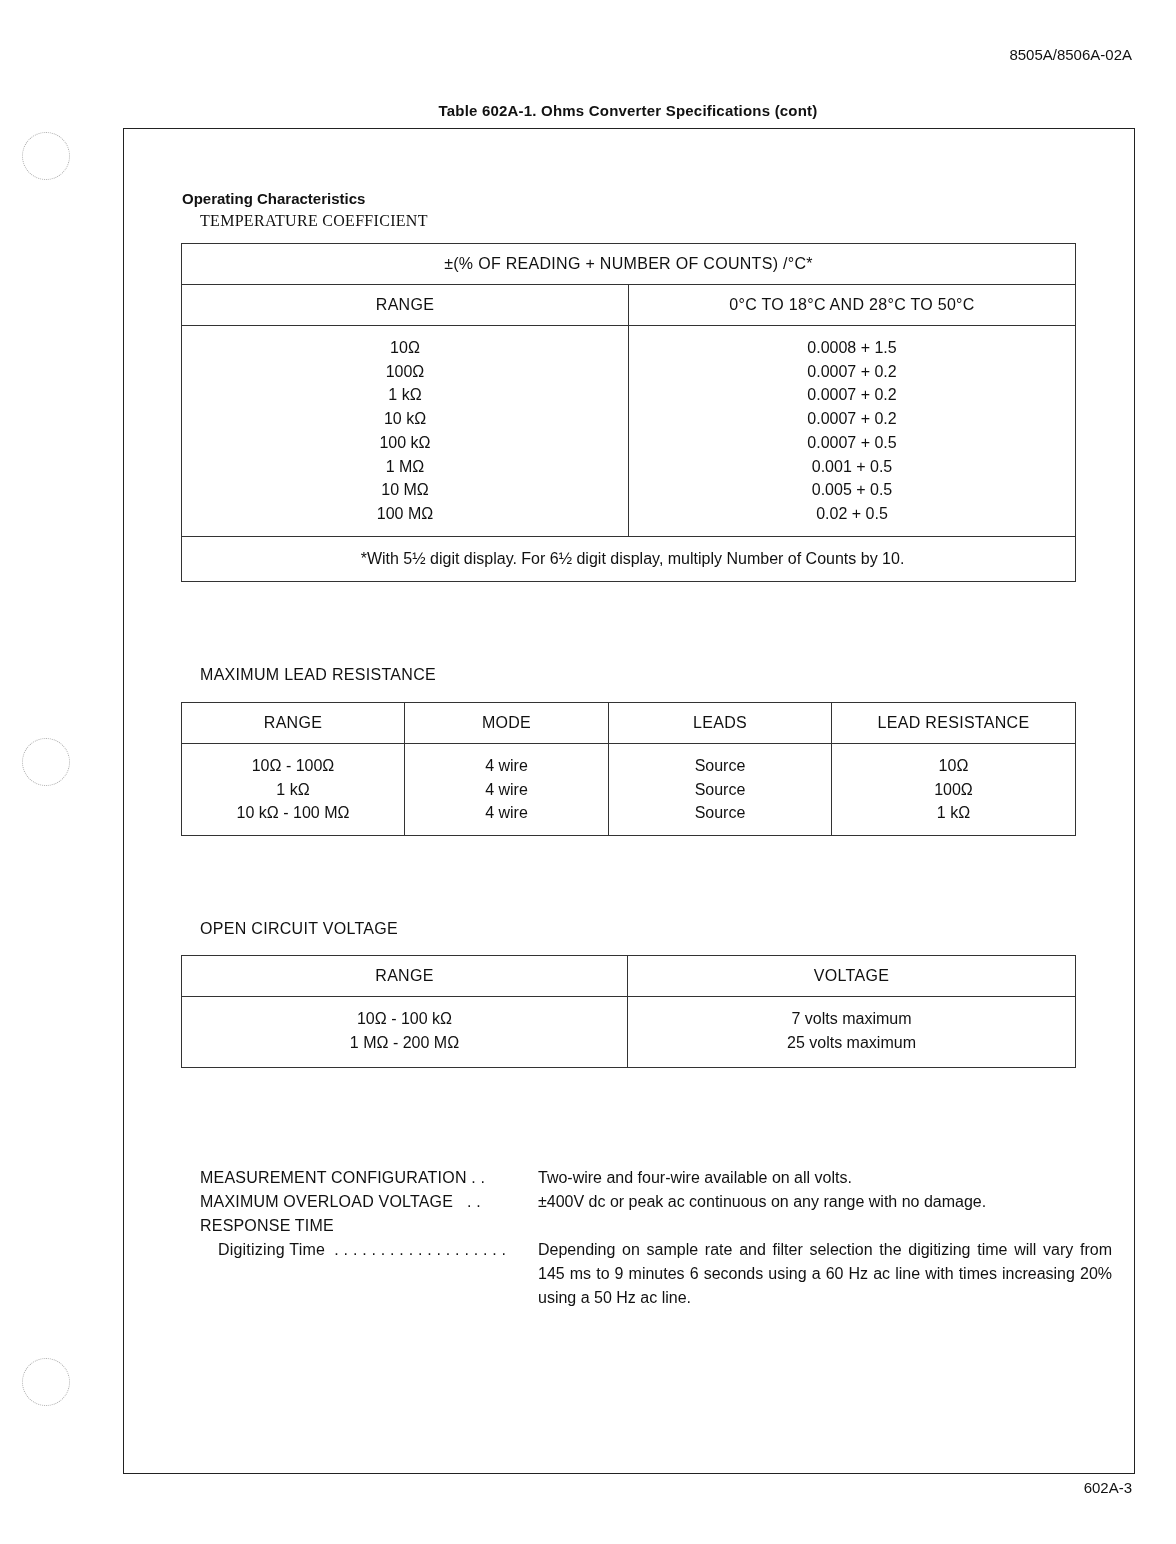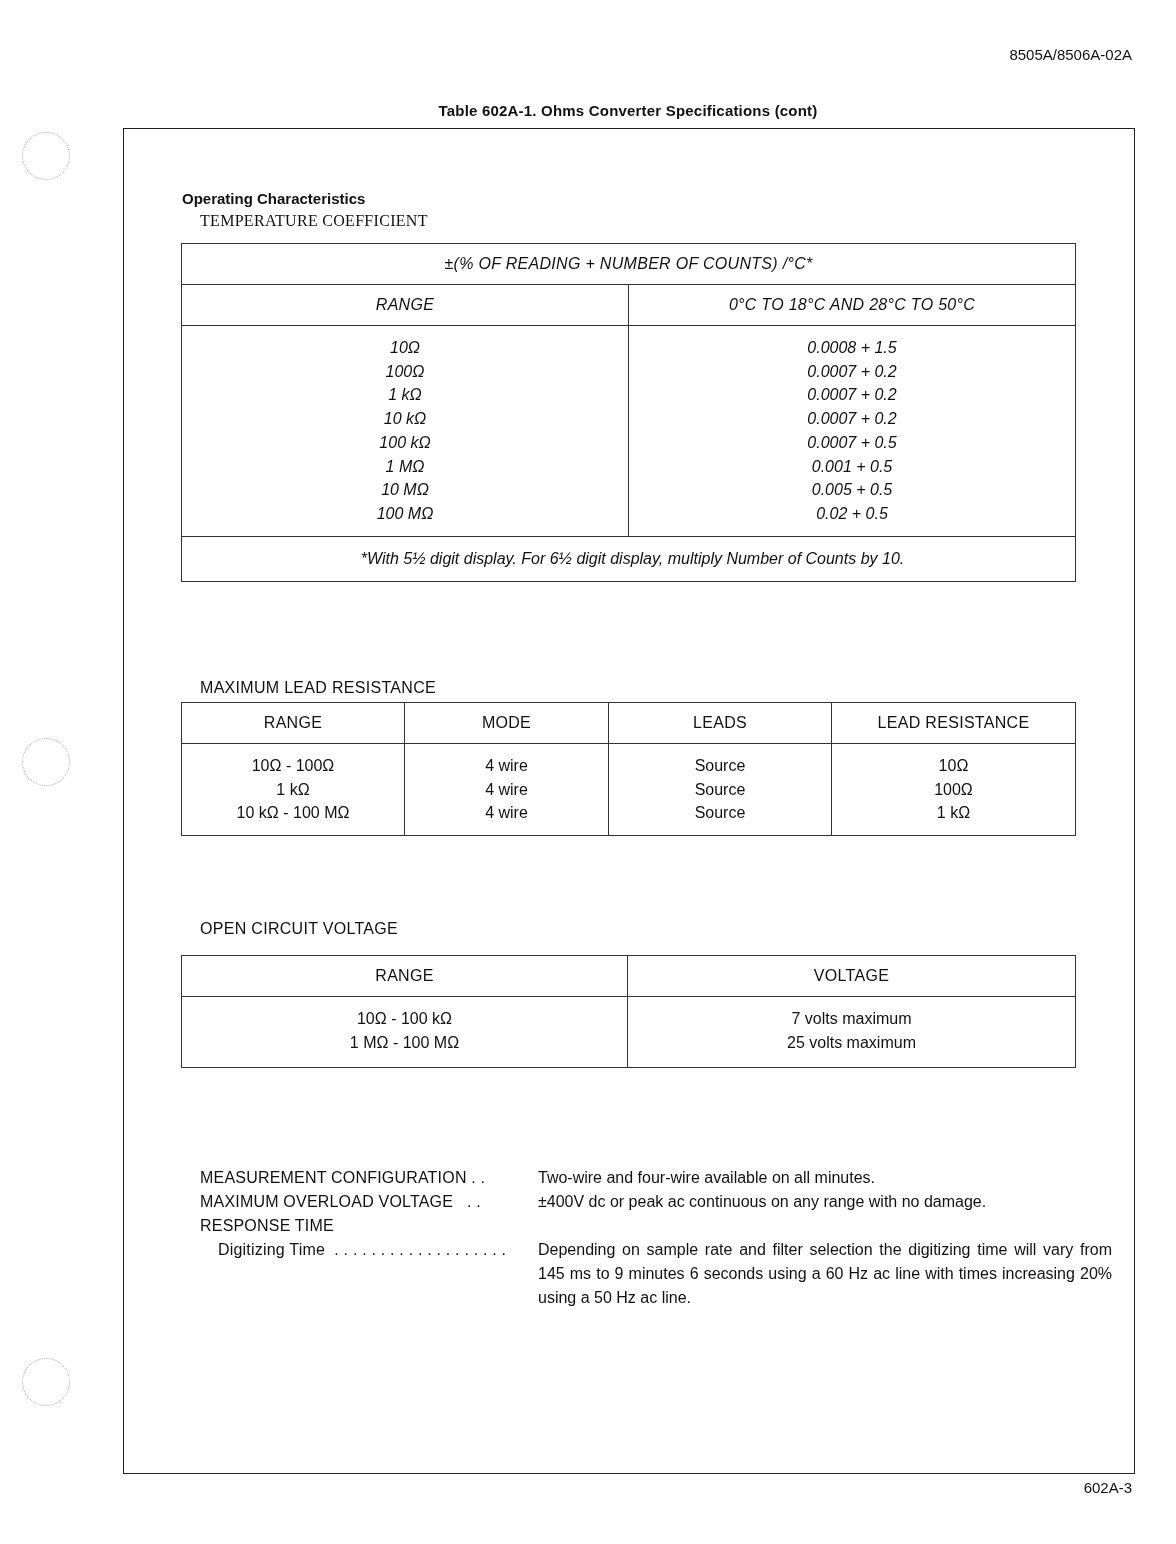--- a/index.html
+++ b/index.html
@@ -55,21 +55,21 @@
 <div class="punch" style="top:1358px;"></div>
 
 <div class="doc-id">8505A/8506A-02A</div>
 <div class="table-title">Table 602A-1. Ohms Converter Specifications (cont)</div>
 
 <div class="frame"></div>
 
 <div class="section-heading">Operating Characteristics</div>
 
 <div class="section-label" style="top:212px;font-family:Liberation Serif, serif;">TEMPERATURE COEFFICIENT</div>
-<table class="spec" style="top:243px;font-style:italic;">
+<table class="spec" style="top:243px;">
   <tbody>
       <tr class="hdr-row">
     <th colspan="2">±(% OF READING + NUMBER OF COUNTS) /°C*</th>
   </tr>
   <tr class="hdr-row">
     <th style="width:446px;">RANGE</th>
     <th>0°C TO 18°C AND 28°C TO 50°C</th>
   </tr>
   <tr>
     <td class="body-cell">
@@ -92,21 +92,21 @@
       <div>0.005 + 0.5</div>
       <div>0.02 + 0.5</div>
     </td>
   </tr>
   <tr>
     <td colspan="2" class="note-cell">*With 5½ digit display. For 6½ digit display, multiply Number of Counts by 10.</td>
   </tr>
 </tbody>
   </table>
 
-<div class="section-label" style="top:666px;margin-top:13px;">MAXIMUM LEAD RESISTANCE</div>
+<div class="section-label" style="top:666px;">MAXIMUM LEAD RESISTANCE</div>
 <table class="spec" style="top:702px;">
   <tbody>
       <tr class="hdr-row">
     <th style="width:222px;">RANGE</th>
     <th style="width:203px;">MODE</th>
     <th style="width:222px;">LEADS</th>
     <th>LEAD RESISTANCE</th>
   </tr>
   <tr>
     <td class="body-cell" style="height:71px;">
@@ -136,34 +136,34 @@
 <div class="section-label" style="top:920px;">OPEN CIRCUIT VOLTAGE</div>
 <table class="spec" style="top:955px;">
   <tbody>
       <tr class="hdr-row">
     <th style="width:445px;">RANGE</th>
     <th>VOLTAGE</th>
   </tr>
   <tr>
     <td class="body-cell" style="height:50px;">
       <div>10Ω - 100 kΩ</div>
-      <div>1 MΩ - 100 MΩ</div>
+      <div>1 MΩ - 200 MΩ</div>
     </td>
     <td class="body-cell">
       <div>7 volts maximum</div>
       <div>25 volts maximum</div>
     </td>
   </tr>
 </tbody>
   </table>
 
 <div class="misc">
   <div class="row">
     <div class="lbl">MEASUREMENT CONFIGURATION . .</div>
-    <div class="val">Two-wire and four-wire available on all minutes.</div>
+    <div class="val">Two-wire and four-wire available on all volts.</div>
   </div>
   <div class="row">
     <div class="lbl">MAXIMUM OVERLOAD VOLTAGE   . .</div>
     <div class="val">±400V dc or peak ac continuous on any range with no damage.</div>
   </div>
   <div class="row">
     <div class="lbl">RESPONSE TIME</div>
     <div class="val"></div>
   </div>
   <div class="row">

